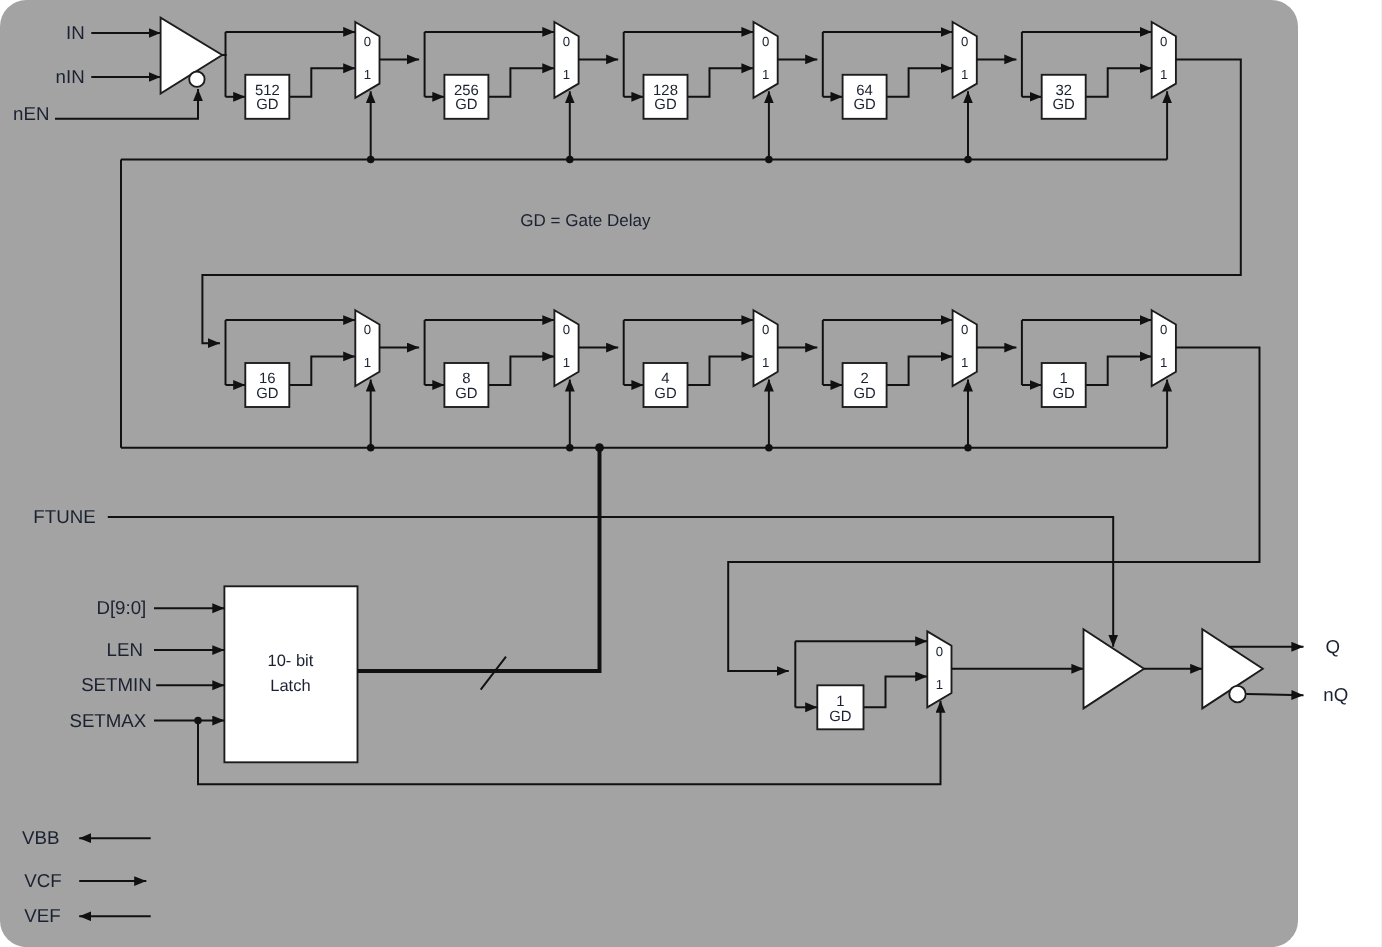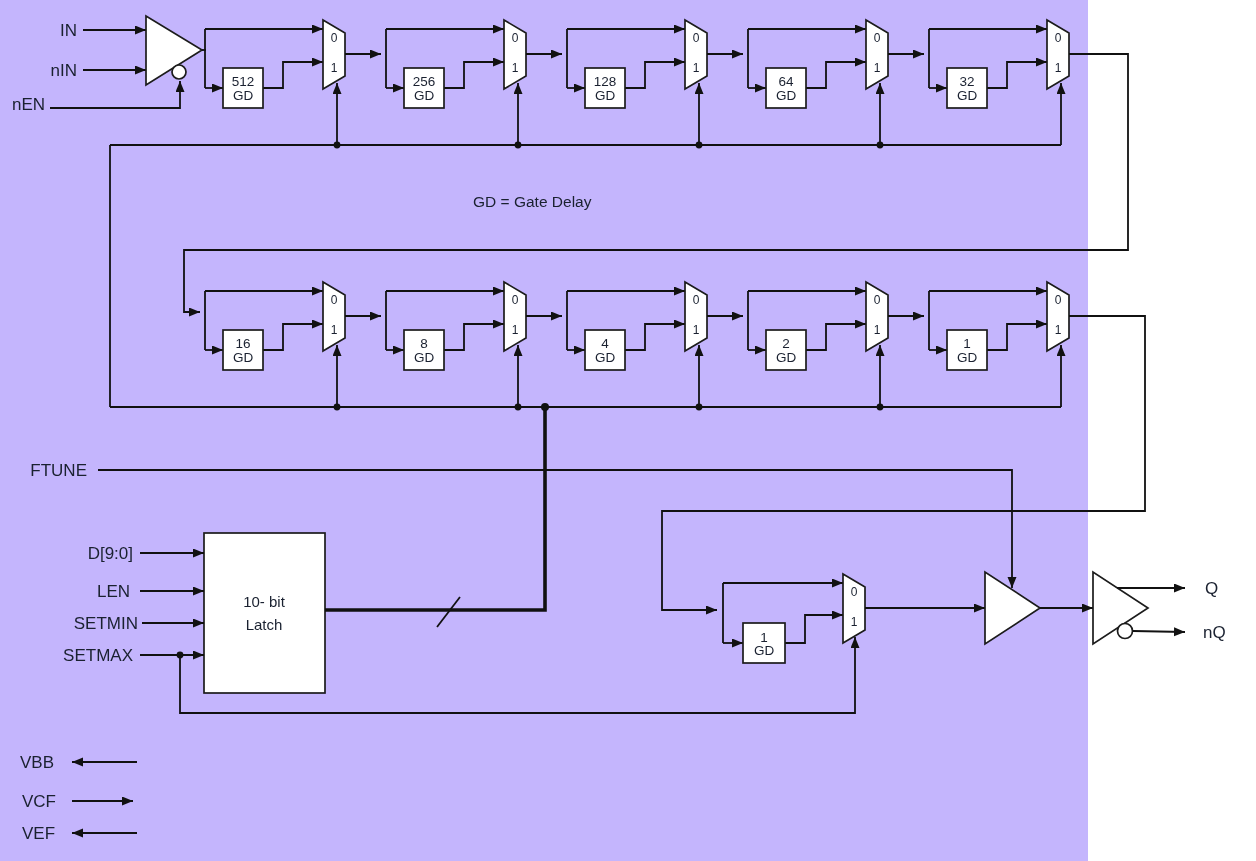--- a/index.html
+++ b/index.html
@@ -1,16 +1,16 @@
 <!DOCTYPE html>
 <html><head>
 <meta charset="utf-8">
 <style>
   html,body { margin:0; padding:0; background:#ffffff; }
-  .stage-wrap { position:relative; width:1088px; height:861px; background:#c4b5fd; }
+  .stage-wrap { position:relative; width:1180px; height:861px; background:#a3a3a3;border-radius:24px; }
   svg text {
     font-family:"Liberation Sans", sans-serif;
     fill:#1a2130;
     dominant-baseline:central;
   }
   .sig   { font-size:17px; }
   .note  { font-size:15.5px; }
   .boxnum{ font-size:13.5px; text-anchor:middle; }
   .muxnum{ font-size:12px; text-anchor:middle; }
   .latcht{ font-size:15px; text-anchor:middle; }

